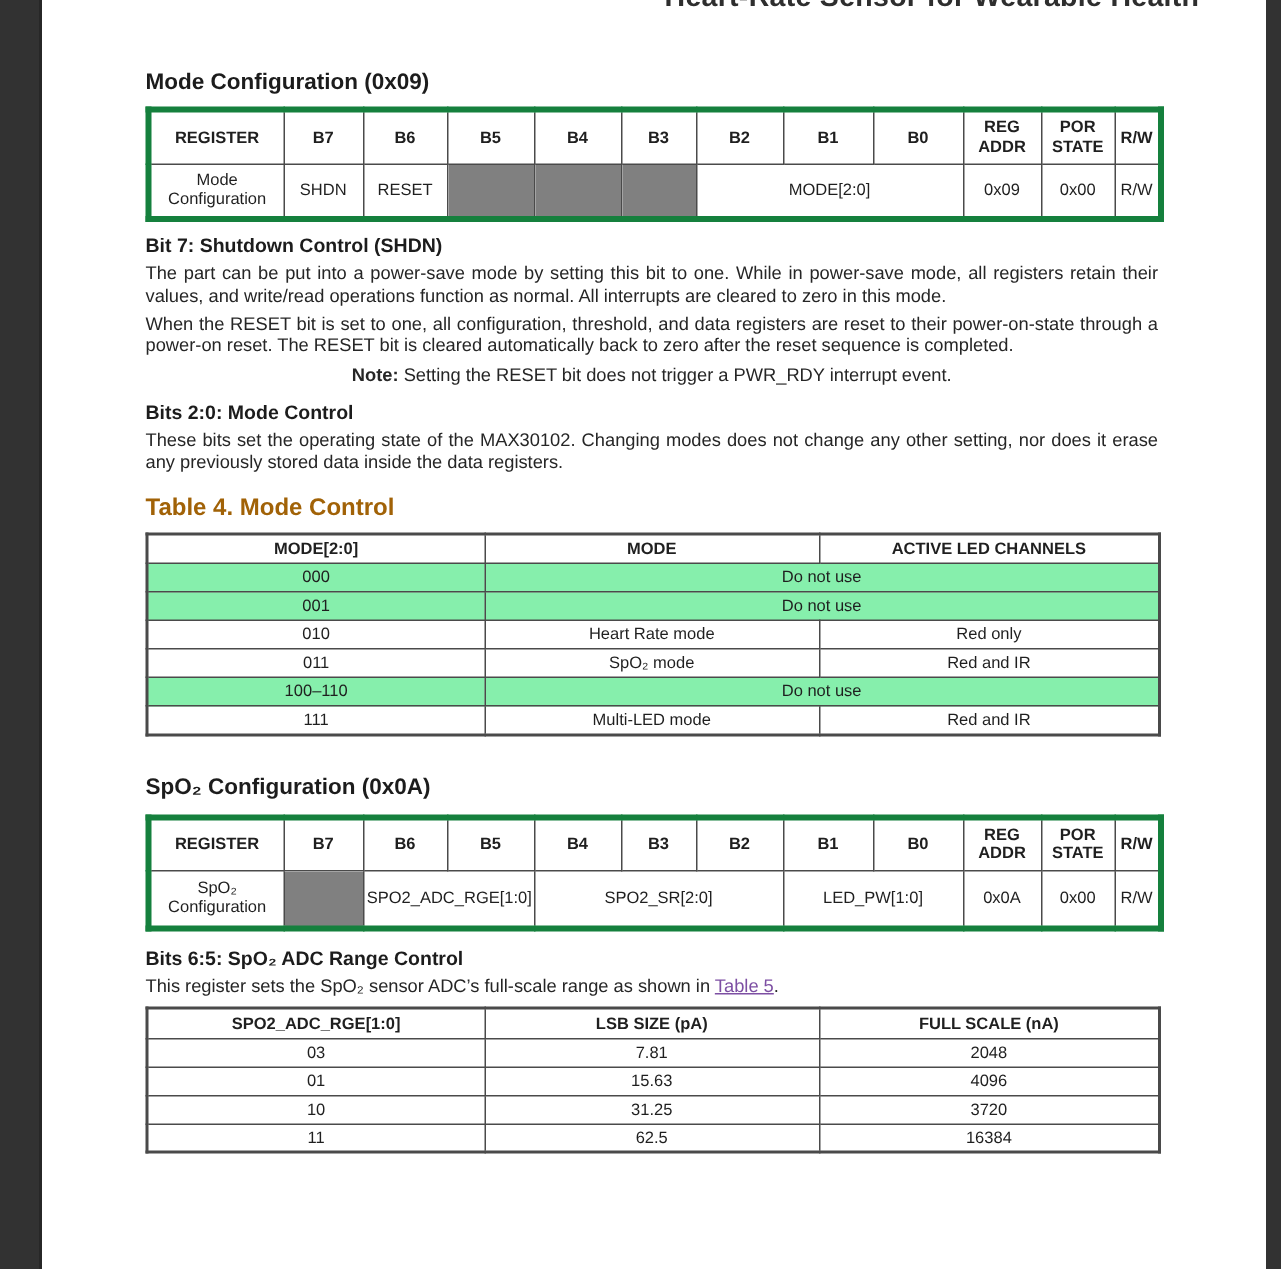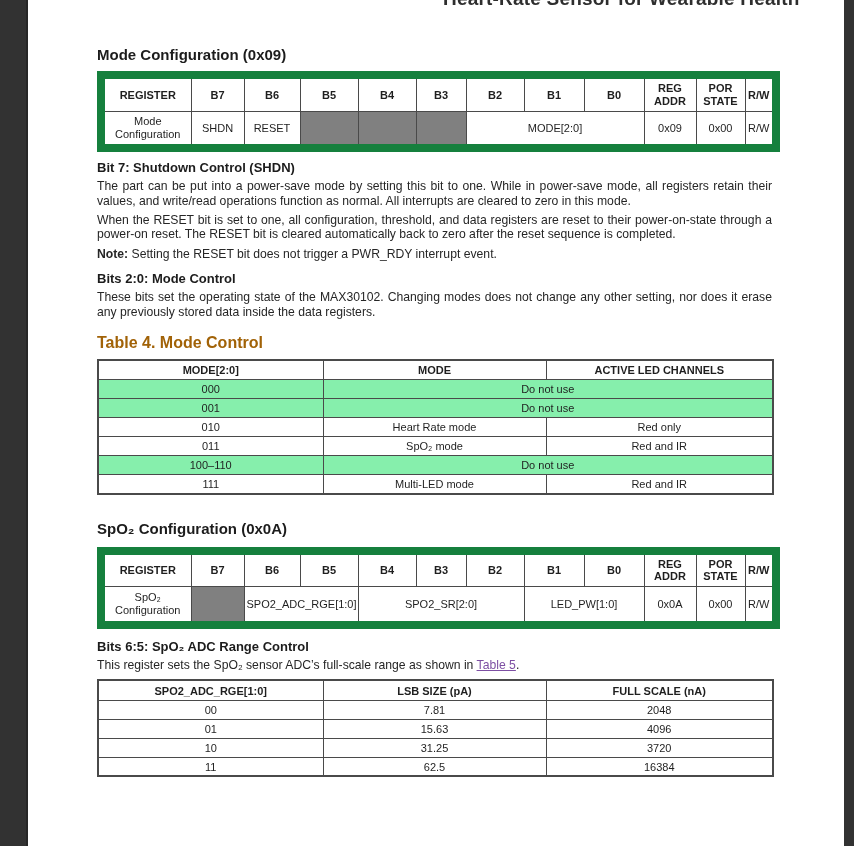--- a/index.html
+++ b/index.html
@@ -10,27 +10,27 @@
   .bar-right { position:absolute; right:0; top:0; width:10px; height:846px; background:#323232; }
   .page { position:absolute; left:28px; top:0; width:816px; height:846px; background:#ffffff; overflow:hidden; }
   .doc-title { position:absolute; top:-12px; left:415px; font-size:19px; font-weight:bold;
     color:#2e2e2e; white-space:nowrap; letter-spacing:0.2px; }
   .content { position:absolute; left:69px; top:0; width:675px; }
 
   .sec-h { font-size:15px; font-weight:bold; color:#1c1c1c; }
   .sec-h.first { margin-top:46px; }
   .bit-h { font-size:13px; font-weight:bold; color:#1c1c1c; margin-top:10px; }
   .body-p { font-size:12.2px; line-height:14.8px; text-align:justify; color:#262626; margin-top:4px; }
-  .note-p { font-size:12.2px; line-height:14.8px; color:#262626; margin-top:5px; }
+  .note-p { font-size:12.2px; line-height:14.8px; color:#262626; margin-top:5px;text-align:center; }
   .note-p b { font-weight:bold; }
   .tbl-caption { font-size:16px; font-weight:bold; margin-top:14px; }
   a.xref { text-decoration:underline; cursor:pointer; }
 
   table { border-collapse:collapse; table-layout:fixed; width:675px; }
-  .regtable { margin-top:8px; border:8px solid #15803d; }
+  .regtable { margin-top:8px; border:4px solid #15803d; }
   .regtable th, .regtable td { border:1px solid #4a4a4a; text-align:center; vertical-align:middle;
     font-size:11px; line-height:12.5px; padding:2px 2px; overflow:hidden; }
   .regtable th { font-weight:bold; height:36px; }
   .regtable td { height:37px; font-weight:normal; }
   .regtable td.h38 { height:38px; }
   .cell-gray { background:#808080; }
 
   .datatable { margin-top:7px; border:2px solid #4a4a4a; }
   .datatable th, .datatable td { border:1px solid #4a4a4a; text-align:center; vertical-align:middle;
     font-size:11px; padding:0 3px; }
@@ -209,21 +209,21 @@
             <col style="width:223px">
             <col style="width:227px">
           </colgroup>
         <tbody>
             <tr>
           <th>SPO2_ADC_RGE[1:0]</th>
           <th>LSB SIZE (pA)</th>
           <th>FULL SCALE (nA)</th>
         </tr>
         <tr>
-          <td>00</td>
+          <td>03</td>
           <td>7.81</td>
           <td>2048</td>
         </tr>
         <tr>
           <td>01</td>
           <td>15.63</td>
           <td>4096</td>
         </tr>
         <tr>
           <td>10</td>

